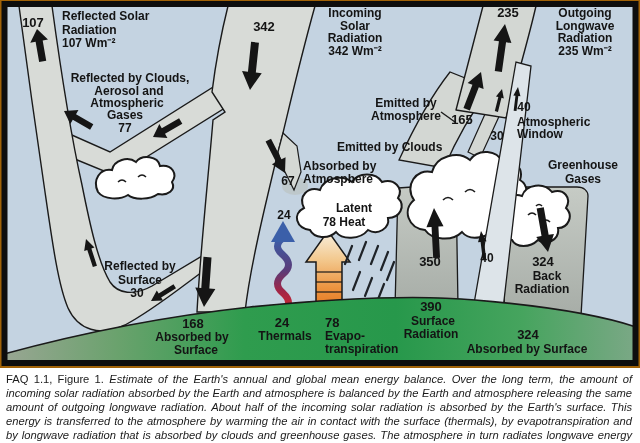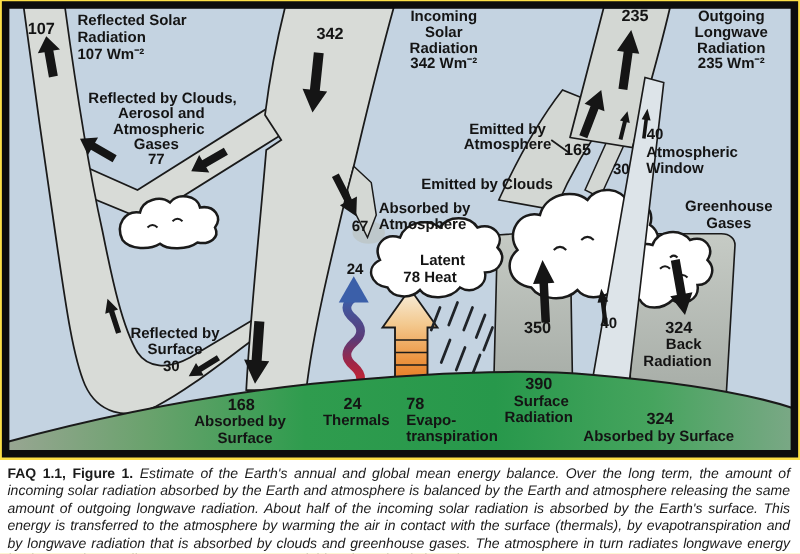--- a/index.html
+++ b/index.html
@@ -1,23 +1,23 @@
 <!DOCTYPE html>
 <html><head>
 <meta charset="utf-8">
 <style>
   html,body{margin:0;padding:0;background:#ffffff;}
-  .page{width:640px;height:443px;position:relative;background:#fde047;font-family:"Liberation Sans",sans-serif;}
+  .page{width:640px;height:443px;position:relative;background:#a16207;font-family:"Liberation Sans",sans-serif;}
   .figure-svg{display:block;}
   svg text{font-family:"Liberation Sans",sans-serif;font-weight:bold;fill:#141414;}
   .t12{font-size:12px;}
   .t13{font-size:13px;}
   .caption{box-sizing:border-box;width:640px;height:75px;background:#ffffff;padding:5px 8px 0 6px;}
   .cap{margin:0;font-size:11.2px;line-height:1.24;text-align:justify;color:#1a1a1a;}
-  .cap-prefix{font-weight:bold;font-style:normal;}
+  .cap-prefix{font-weight:normal;font-style:normal;}
   .cap-body{font-style:italic;}
 </style>
 </head>
 <body>
 
 <div class="page">
 
 <svg class="figure-svg" width="640" height="368" viewBox="0 0 640 368">
   <defs>
     <linearGradient id="gGray" x1="0" y1="0" x2="0" y2="1">

